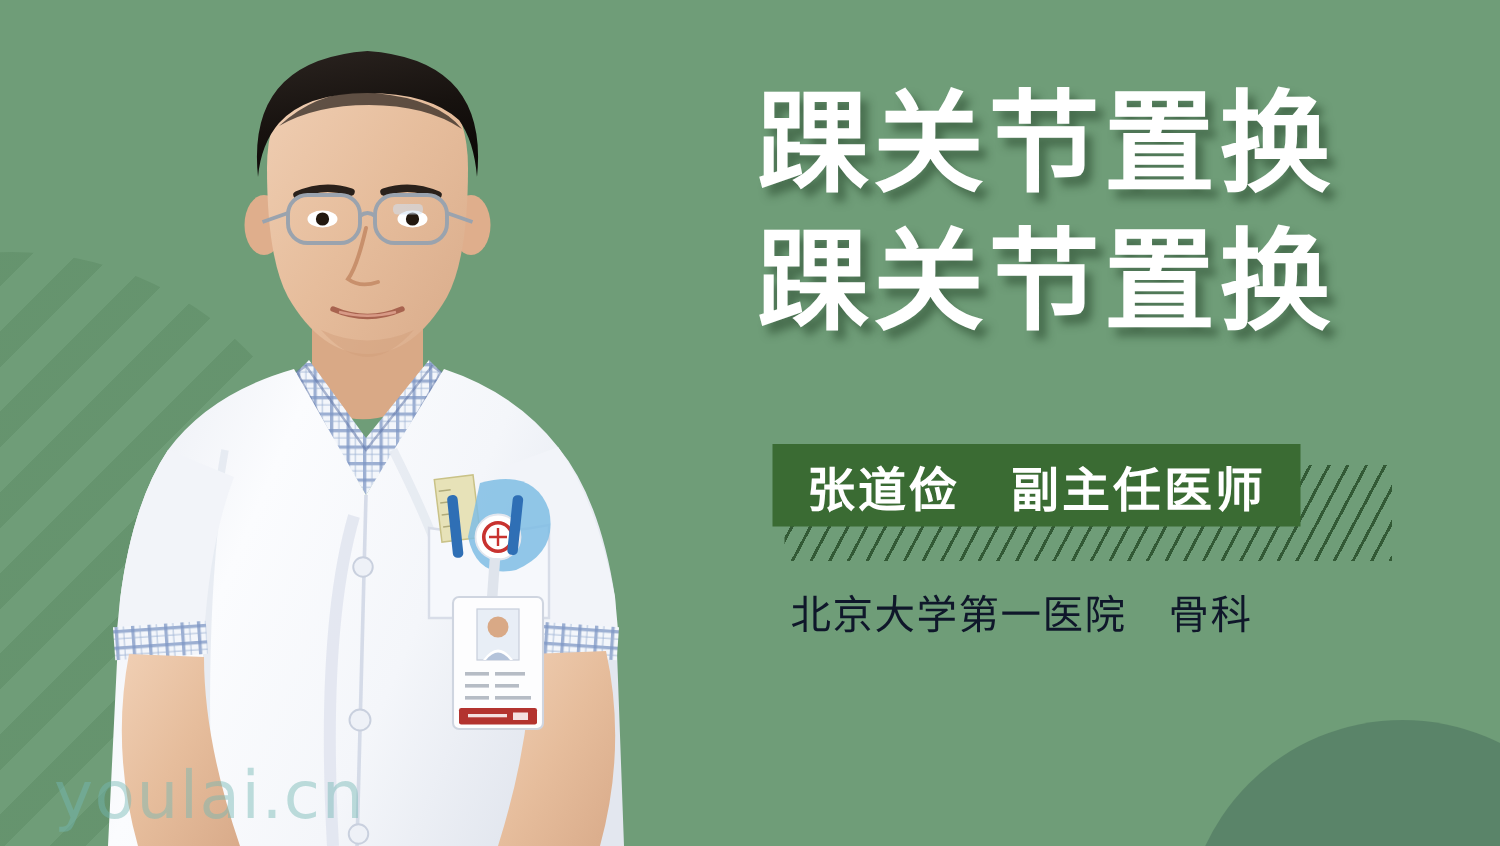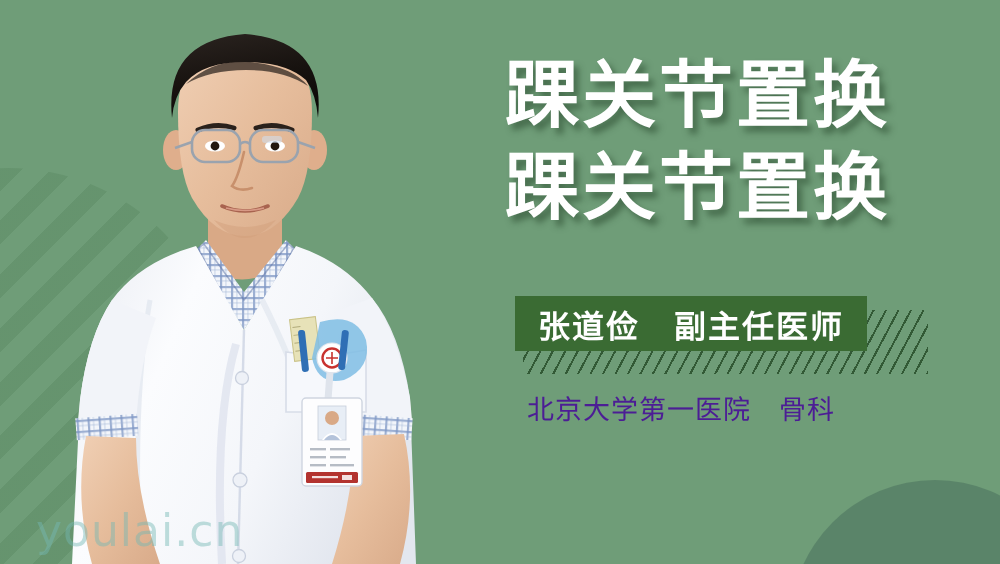--- a/index.html
+++ b/index.html
@@ -132,21 +132,21 @@
     font-size: 32px;
     font-weight: 700;
     letter-spacing: 2px;
     white-space: pre;
     font-family: "Liberation Sans", "DejaVu Sans", sans-serif;
   }
   .hospital-line {
     margin-top: 14px;
     margin-left: 22px;
     font-size: 27px;
-    color: #4c1d95;
+    color: #0f172a;
     letter-spacing: 1px;
     white-space: pre;
     font-family: "Liberation Sans", "DejaVu Sans", sans-serif;
   }
 </style>
 </head>
 <body>
 
 <div id="stage">
 

